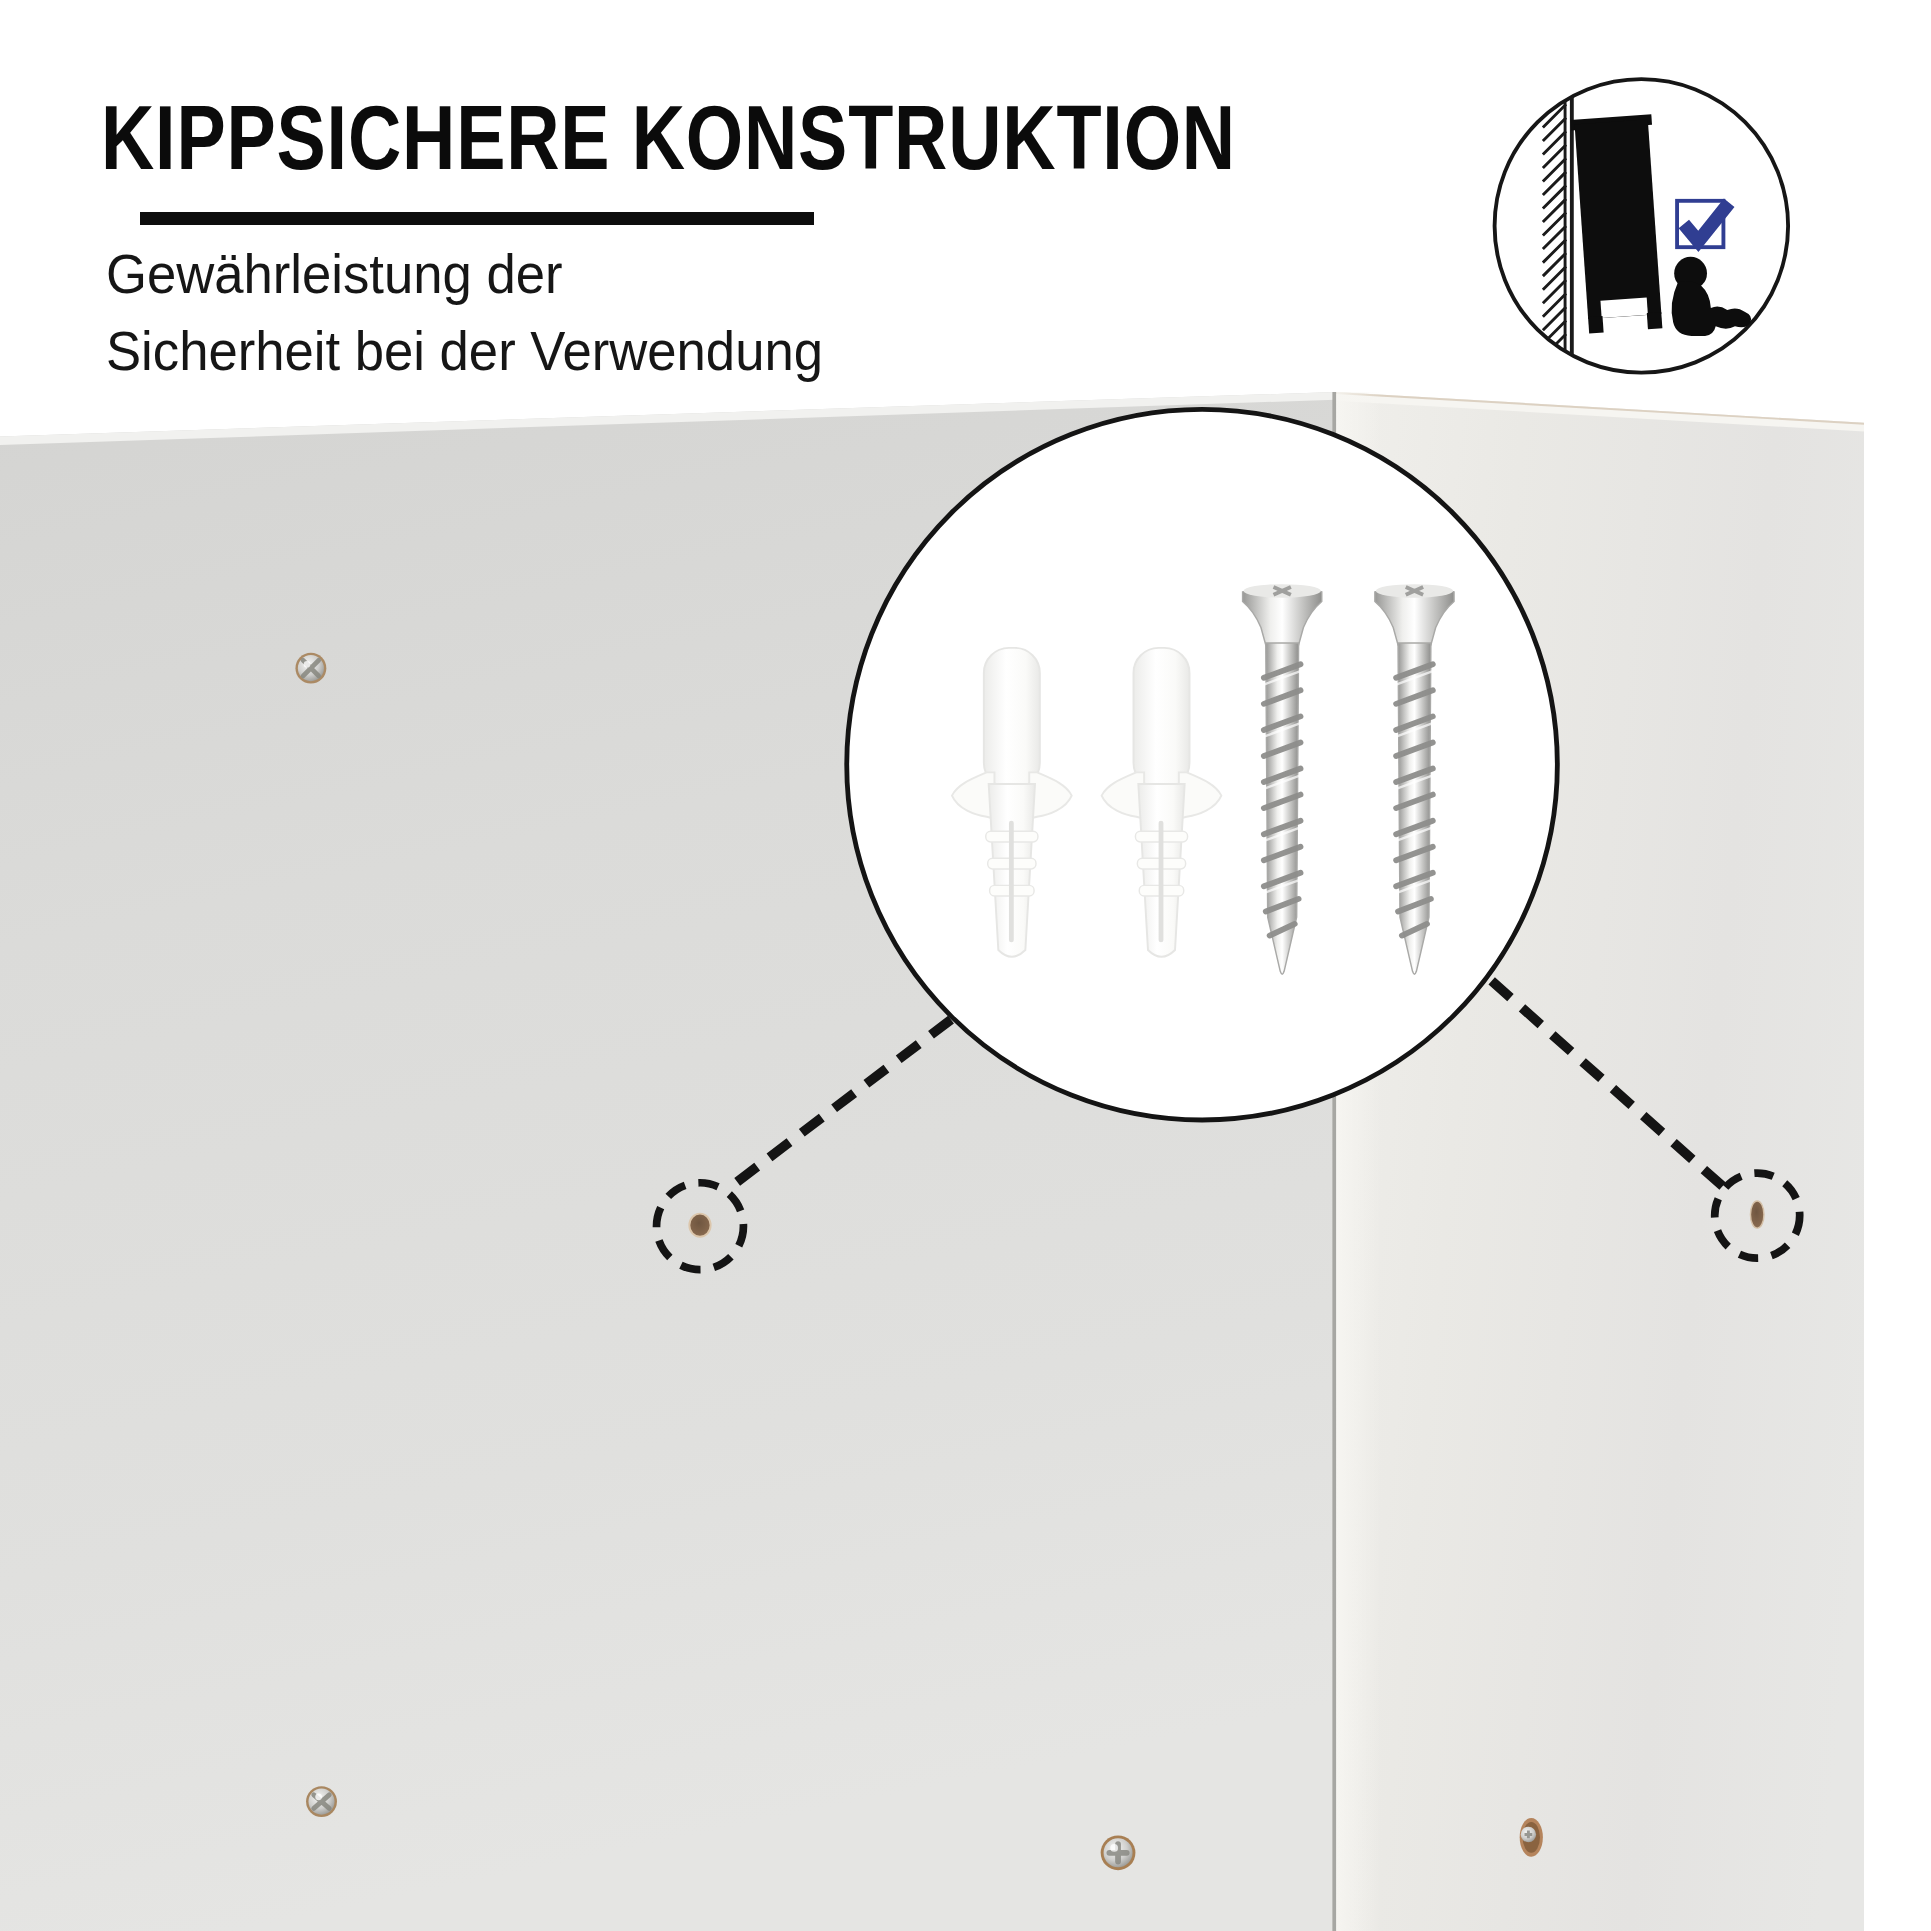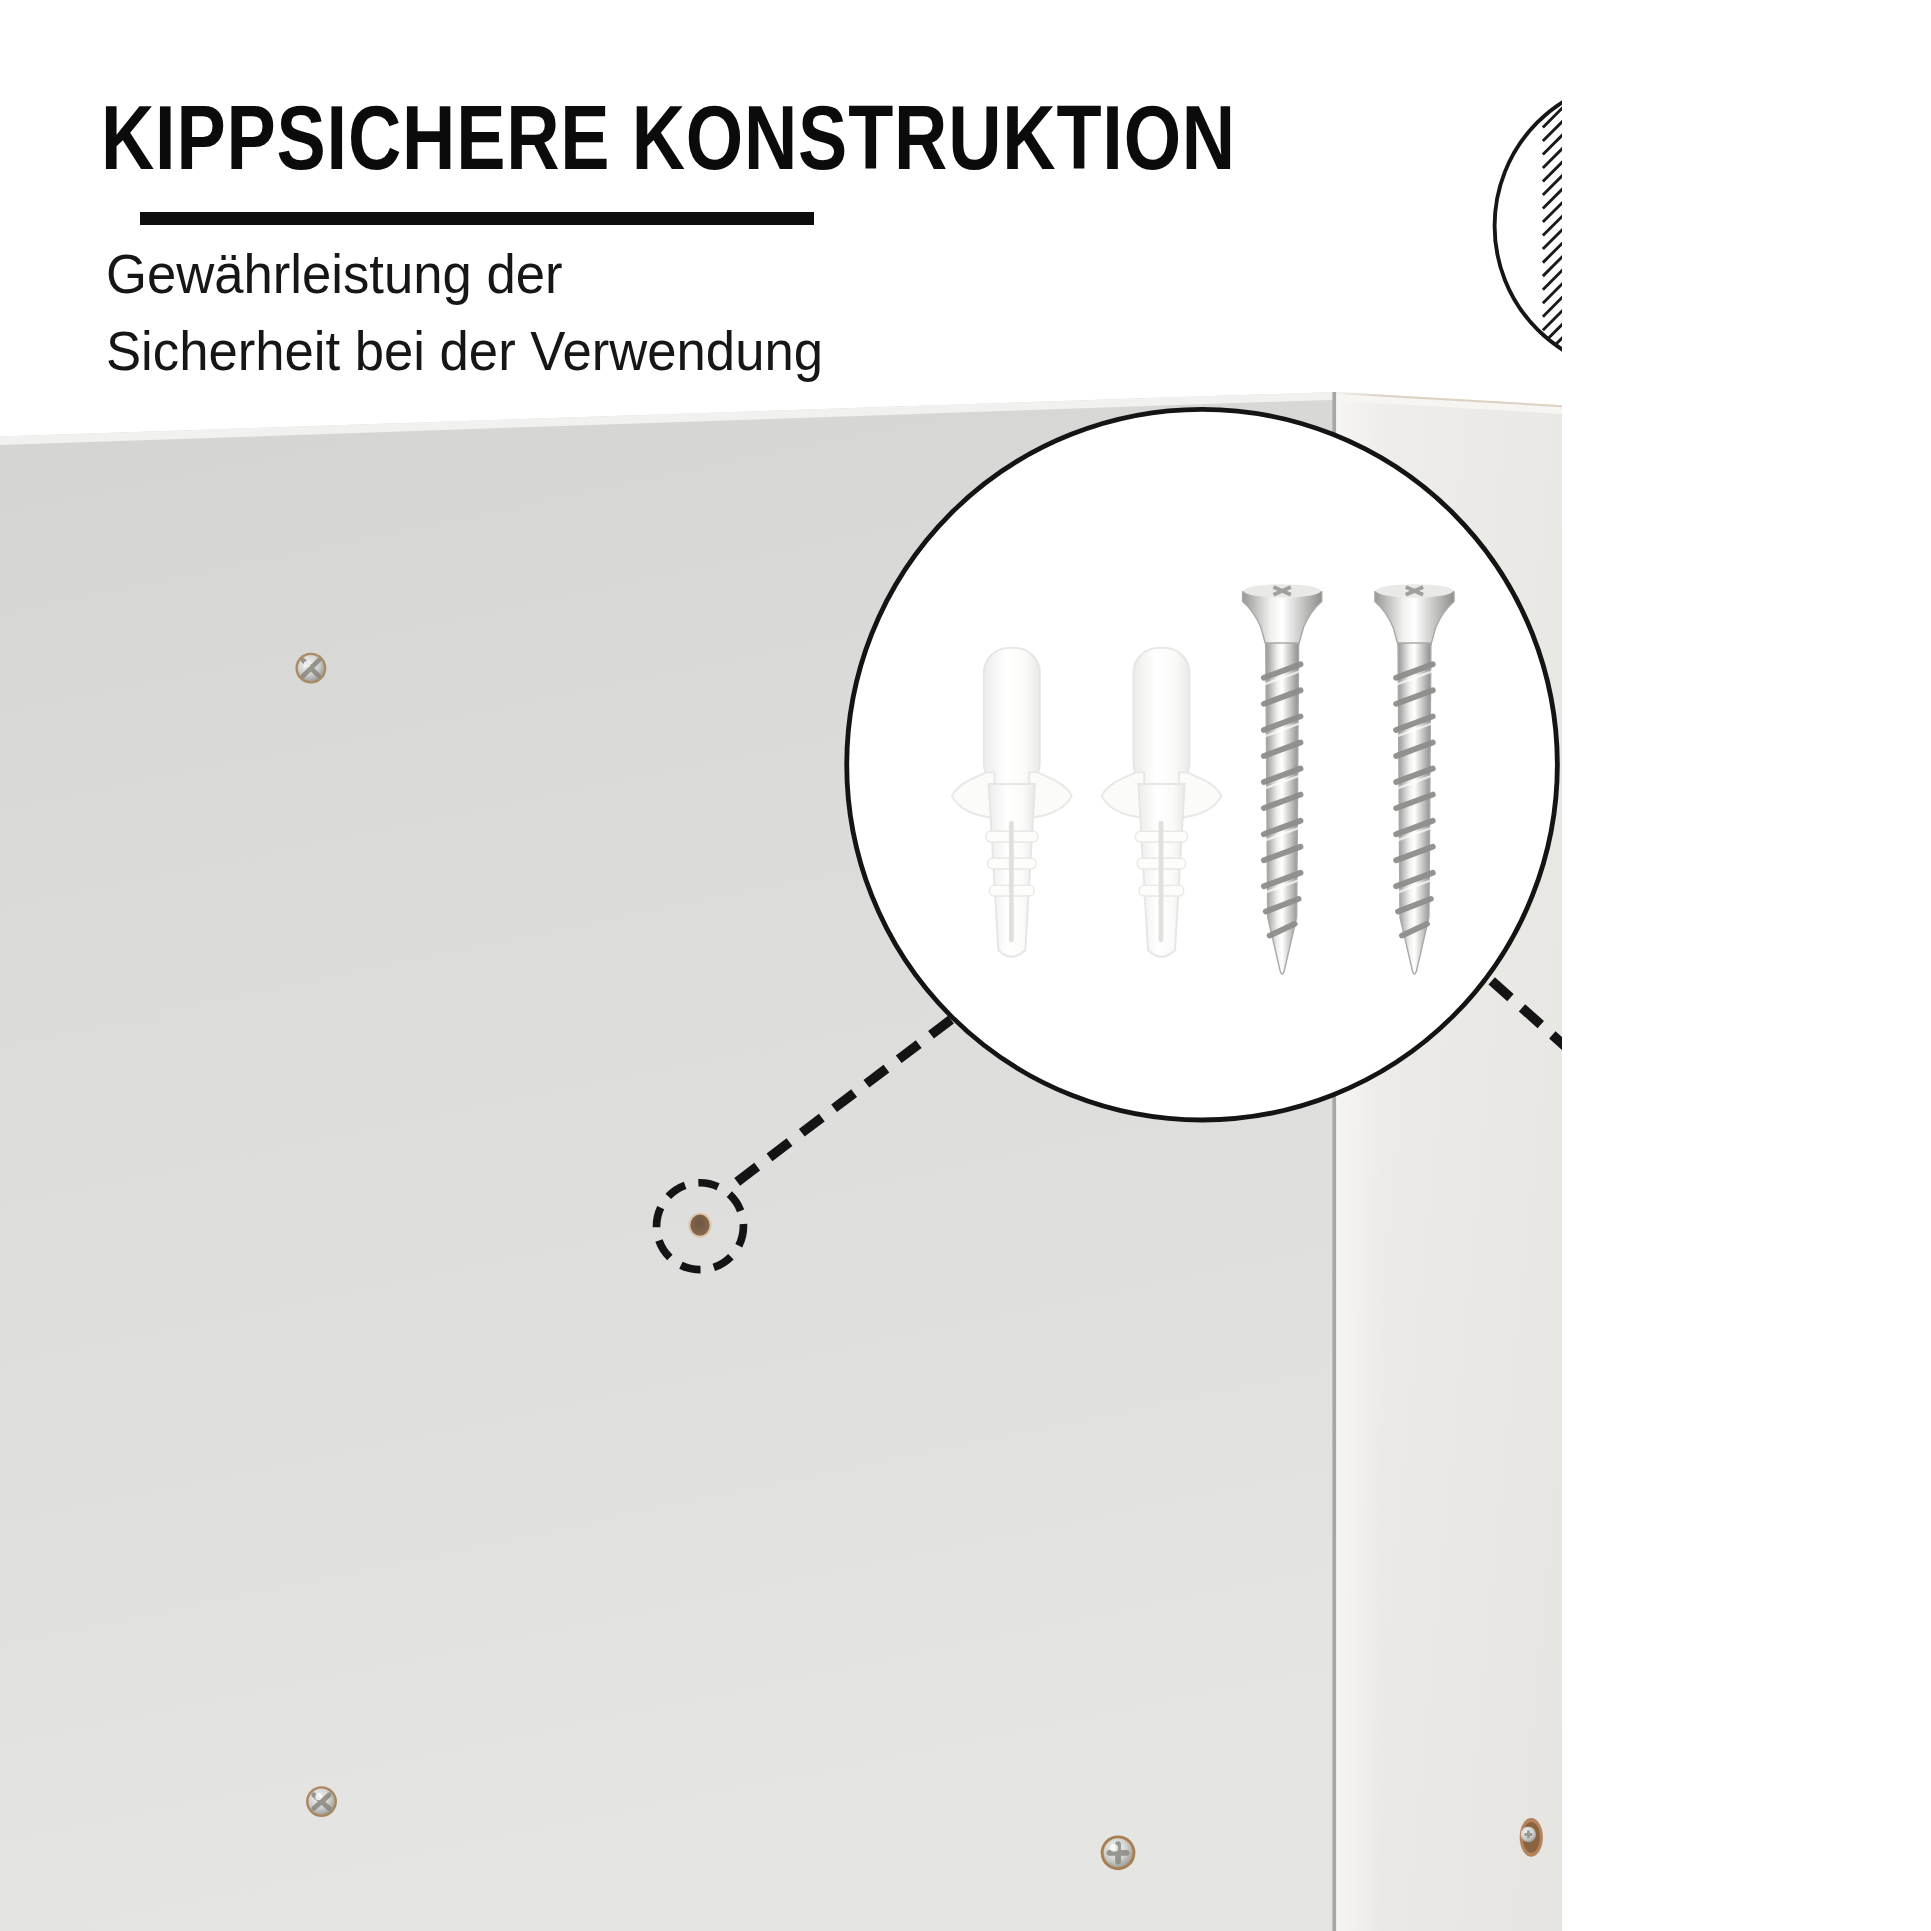--- a/index.html
+++ b/index.html
@@ -1,17 +1,17 @@
 <!DOCTYPE html>
 <html><head>
 <meta charset="utf-8">
 <style>
   html,body{margin:0;padding:0;background:#ffffff;}
   .stage{
-    position:relative;width:1562px;height:1931px;overflow:hidden;
+    position:relative;width:1864px;height:1931px;overflow:hidden;
     background:#ffffff;font-family:"Liberation Sans", sans-serif;
   }
   .scene-svg{position:absolute;left:0;top:0;}
   .title{
     position:absolute;left:101px;top:93px;
     font-size:90px;font-weight:700;color:#0b0b0b;
     letter-spacing:1px;white-space:nowrap;line-height:1.0;
     transform:scaleX(.82);transform-origin:0 0;
   }
   .divider{

